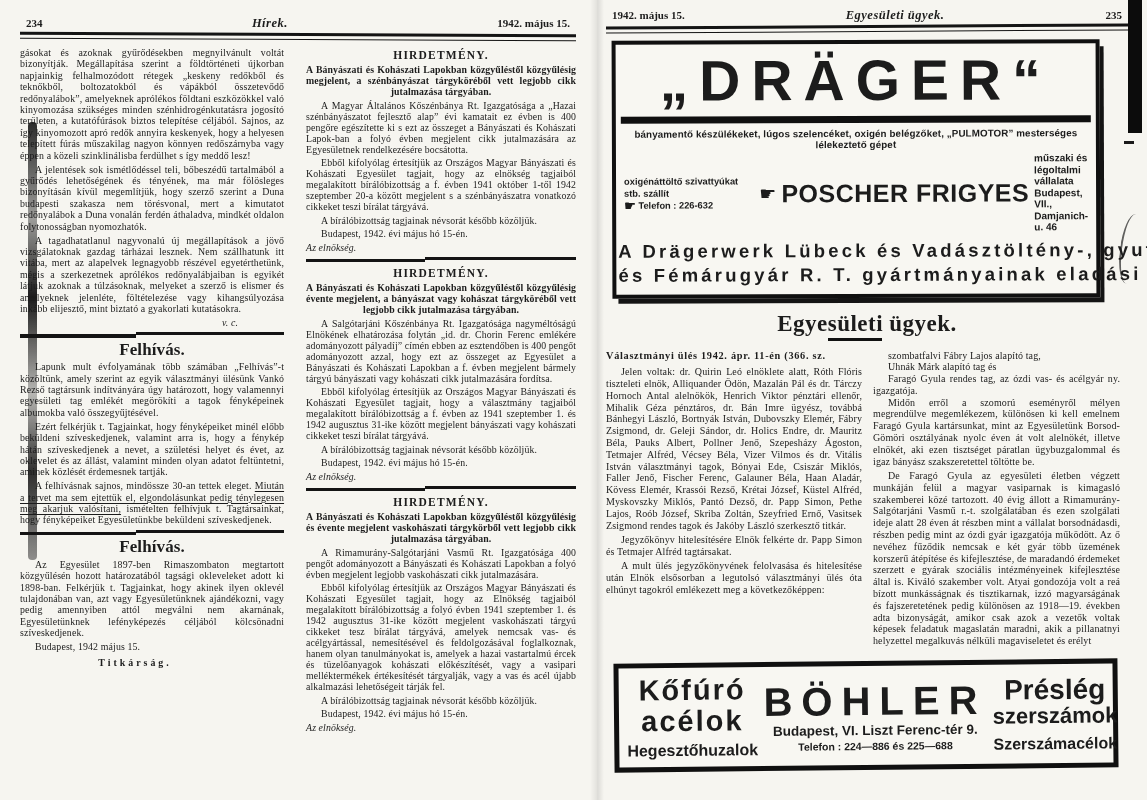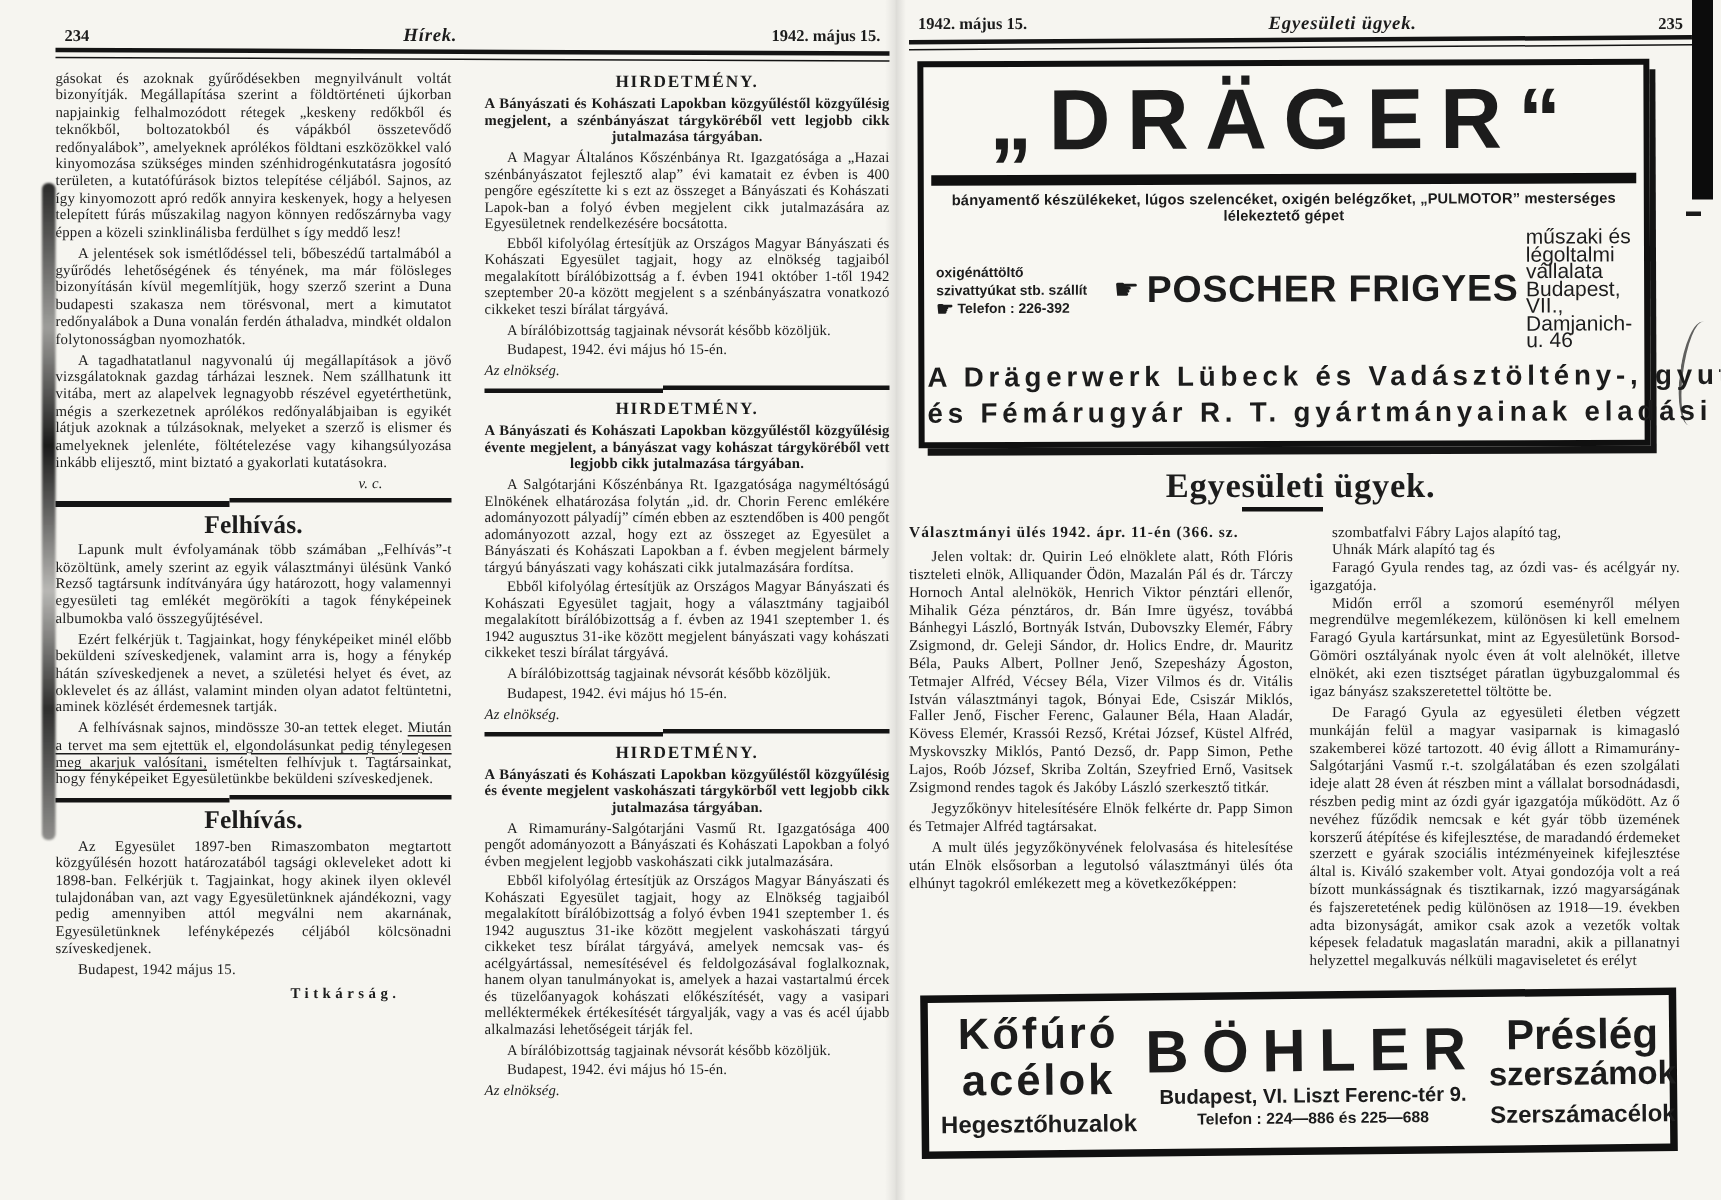--- a/index.html
+++ b/index.html
@@ -13,21 +13,21 @@
     background:linear-gradient(90deg, rgba(0,0,0,0) 0%, rgba(0,0,0,0.07) 45%, rgba(0,0,0,0.10) 55%, rgba(0,0,0,0) 100%); }
   .artifact-left-edge { position:absolute; left:28px; top:122px; width:9px; height:438px; border-radius:4px;
     background:linear-gradient(180deg, rgba(15,15,15,.88), rgba(50,50,50,.45) 22%, rgba(8,8,8,.92) 40%, rgba(70,70,70,.35) 62%, rgba(12,12,12,.85) 80%, rgba(40,40,40,.5));
     filter:blur(.6px); }
   .artifact-top-right { position:absolute; left:1128px; top:0; width:14px; height:133px; background:#0c0c0c; }
   .artifact-dash { position:absolute; left:1124px; top:141px; width:10px; height:3px; background:#1a1a1a; }
   .artifact-curve { position:absolute; left:1120px; top:214px; width:20px; height:70px;
     border-left:2px solid rgba(45,45,45,.75); border-radius:60% 0 0 55%; transform:rotate(7deg); }
 
   
-  .page-left  { position:absolute; left:37px;  top:16px; width:556px; }
+  .page-left  { position:absolute; left:20px;  top:16px; width:556px; }
   .page-right { position:absolute; left:606px; top:8px;  width:522px; }
 
   .phead { display:flex; justify-content:space-between; align-items:baseline;
     font-weight:bold; font-size:11px; padding:0 6px; }
   .phead .h-title { font-style:italic; font-size:12.5px; letter-spacing:.5px; }
   .head-rule { margin-top:2px; border-top:3px solid #141414; border-bottom:1.5px solid #141414; height:3px; }
   .page-left  .head-rule { transform:rotate(.25deg); }
   .page-right .head-rule { transform:rotate(-.35deg); }
 
   
@@ -36,21 +36,21 @@
   .lp-c1 { width:270px; font-size:9.9px; line-height:11.4px; letter-spacing:.12px; }
   .lp-c2 { width:276px; font-size:9.8px; line-height:11.0px; letter-spacing:.1px; }
   p { margin:0 0 2.5px; text-indent:15px; }
   p.noindent { text-indent:0; }
   .byline { text-align:right; font-style:italic; padding-right:46px; margin:1px 0 3px; }
   .divider { display:flex; align-items:flex-start; margin:4px 0 6px; }
   .divider .seg1 { width:44%; height:3.5px; background:#141414; margin-top:2px; }
   .divider .seg2 { flex:1; height:3px; background:#141414; }
   .felhivas-title { text-align:center; text-indent:0; font-weight:bold; font-size:17px; margin:4px 0 6px; }
   .dateline { text-indent:15px; margin-top:2px; }
-  .sig-secretariat { text-align:right; font-weight:bold; letter-spacing:3px; padding-right:34px; margin-top:4px; }
+  .sig-secretariat { text-align:center; font-weight:bold; letter-spacing:3px; padding-right:34px; margin-top:4px; }
   .underlined { text-decoration:underline; text-underline-offset:1.5px; }
 
   .notice-title { text-align:center; text-indent:0; font-weight:bold; font-size:11.5px; letter-spacing:1.2px; margin:3px 0 3px; }
   .notice-sub { font-weight:bold; text-indent:0; text-align:justify; text-align-last:center; margin-bottom:2.5px; }
   .sig-board { font-style:italic; padding-right:24px; margin:1px 0 3px; }
 
   
   .drager-ad { margin:8px 0 0 6px; width:480px; border:4px solid #101010;
     box-shadow:5px 6px 0 -1px #141414; background:#f8f7f2; transform:rotate(-.2deg); }
   .drager-brand { font-family:"Liberation Sans", sans-serif; font-weight:bold; text-align:center;
@@ -58,21 +58,21 @@
   .drager-bar { height:7px; background:#101010; margin:0 5px; }
   .drager-line1 { font-family:"Liberation Sans", sans-serif; font-weight:bold; font-size:9.8px;
     text-align:center; margin:5px 4px 3px; letter-spacing:.1px; }
   .drager-mid { display:flex; align-items:center; padding:0 8px; gap:5px;
     font-family:"Liberation Sans", sans-serif; }
   .dm-left { width:152px; font-size:9.3px; font-weight:bold; text-align:left; line-height:12px; }
   .dm-phone { white-space:nowrap; }
   .hand-icon { font-size:13px; vertical-align:middle; }
   .dm-bighand { font-size:19px; }
   .dm-company { font-size:25px; font-weight:bold; letter-spacing:.5px; white-space:nowrap; }
-  .dm-right { flex:1; font-size:14px; font-weight:normal; line-height:11.5px; text-align:left; }
+  .dm-right { flex:1; font-size:10px; font-weight:bold; line-height:11.5px; text-align:left; }
   .drager-taglines { font-family:"Liberation Sans", sans-serif; font-weight:bold; font-size:18.5px;
     letter-spacing:3.2px; text-align:center; line-height:24px; margin:5px 2px 7px; white-space:nowrap; }
 
   
   .section-title { text-align:center; font-weight:bold; font-size:23px; margin:13px 0 1px; letter-spacing:.5px; }
   .section-underline { width:54px; height:3px; background:#111; margin:0 auto 9px; transform:translateX(-12px); }
   .rp-cols { display:flex; gap:11px; }
   .rp-col { text-align:justify; font-size:10px; line-height:11.8px; letter-spacing:.1px; }
   .rp-c1 { width:256px; }
   .rp-c2 { width:247px; }
@@ -188,21 +188,21 @@
   </div>
   <div class="head-rule"></div>
 
   <div class="drager-ad">
     <div class="drager-brand">„DRÄGER“</div>
     <div class="drager-bar"></div>
     <div class="drager-line1">bányamentő készülékeket, lúgos szelencéket, oxigén belégzőket, „PULMOTOR” mesterséges lélekeztető gépet</div>
     <div class="drager-mid">
       <div class="dm-left">
         <div>oxigénáttöltő szivattyúkat stb. szállít</div>
-        <div class="dm-phone"><span class="hand-icon">☛</span> <span>Telefon : 226-392</span></div>
+        <div class="dm-phone"><span class="hand-icon">☛</span> <span>Telefon : 226-632</span></div>
       </div>
       <div class="dm-bighand">☛</div>
       <div class="dm-company">POSCHER FRIGYES</div>
       <div class="dm-right">
         <div>műszaki és légoltalmi vállalata</div>
         <div>Budapest, VII., Damjanich-u. 46</div>
       </div>
     </div>
     <div class="drager-taglines">
       <div>A Drägerwerk Lübeck és Vadásztöltény-, gyutacs-</div>

